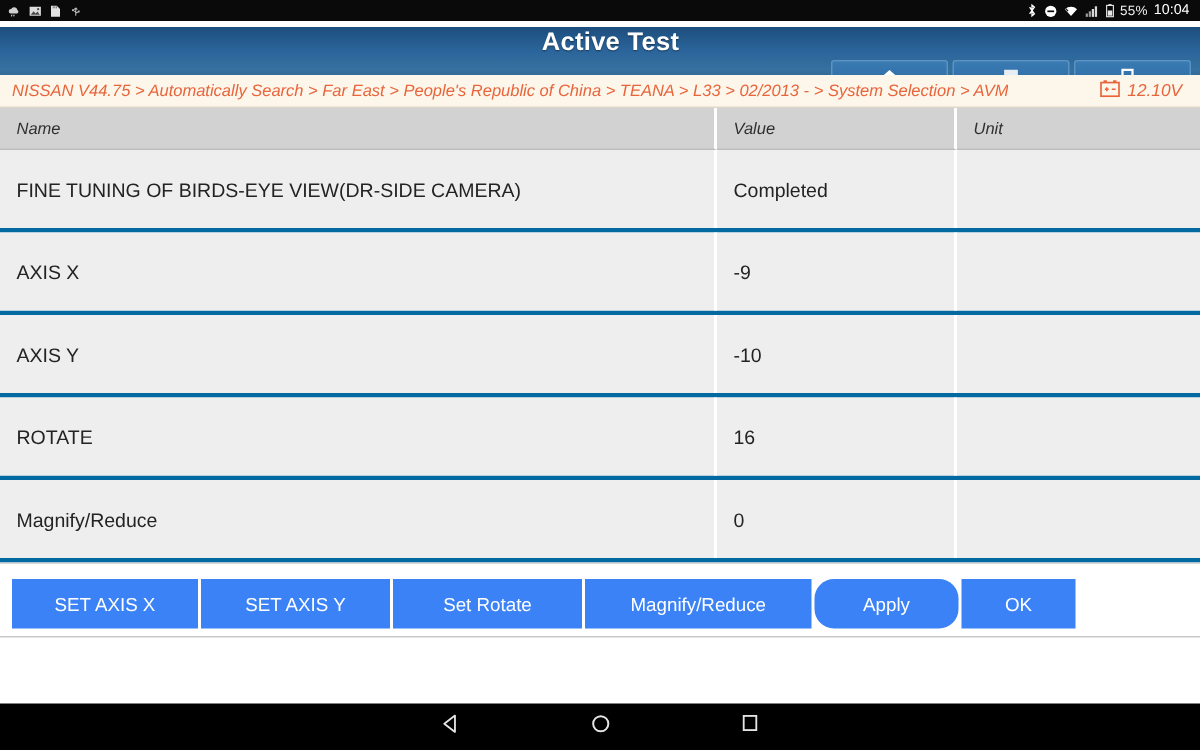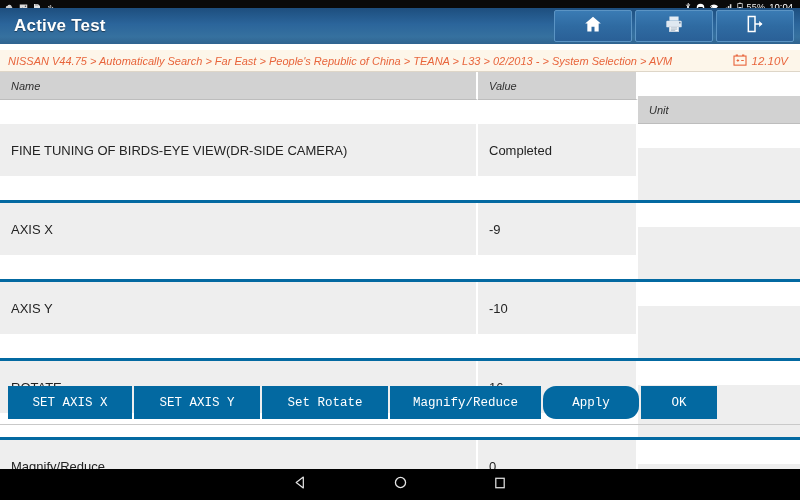--- a/index.html
+++ b/index.html
@@ -22,24 +22,24 @@
     gap: 16px;
   }
   .sb-left { display: flex; align-items: center; gap: 5px; }
   .sb-right { margin-left: auto; display: flex; align-items: center; gap: 4px; }
   .sb-ico { display: inline-flex; align-items: center; justify-content: center; }
   .sb-text { font-size: 9px; line-height: 10px; letter-spacing: .2px; color: #efefef; }
   .sb-time { font-size: 9.5px; line-height: 10px; color: #ffffff; padding-right: 2px; }
 
   
   .titlebar {
-    position: absolute; top: 8px; left: 0;
+    position: absolute; top: 18px; left: 0;
     width: 800px; height: 36px;
     background: linear-gradient(to bottom, #1d4e7e 0%, #2b659b 45%, #36719f 80%, #2f6390 100%);
-    display: flex; align-items: center;
+    display: flex; align-items: center; flex-direction: column;
   }
   .app-title {
     color: #ffffff; font-size: 17px; font-weight: bold;
     padding-left: 14px; letter-spacing: .2px;
     text-shadow: 0 1px 1px rgba(0,0,0,.45);
   }
   .title-actions { margin-left: auto; display: flex; height: 36px; align-items: stretch; }
   .title-btn {
     width: 78px; height: 32px; margin-top: 2px;
     background: linear-gradient(to bottom, #3a7bb4 0%, #2f6ba2 50%, #2a6097 100%);
@@ -82,37 +82,37 @@
   }
   .tbody .trow { border-bottom: 3px solid #0369a1; }
   .tcell {
     display: flex; align-items: center;
     padding-left: 11px;
     border-right: 2px solid #ffffff;
     overflow: hidden; white-space: nowrap;
   }
   .c-name  { width: 478px; }
   .c-value { width: 160px; }
-  .c-unit  { width: 162px; border-right: none; margin-top: 24px; }
+  .c-unit  { width: 162px; border-right: none; }
   .table-endline { width: 800px; height: 1px; background: #d8d8d8; }
 
   
   .btnbar {
     position: absolute; top: 386px; left: 8px;
     width: 784px; height: 33px;
     display: flex; gap: 2px;
   }
   .abtn {
-    background: #0369a1;
+    background: #3b82f6;
     color: #ffffff;
     font-size: 12.5px;
     display: flex; align-items: center; justify-content: center;
     cursor: pointer;
     border: none;
-    font-family: Liberation Mono, monospace;
+    font-family: Liberation Sans, sans-serif;
   }
   .abtn:nth-child(1) { width: 124px; }
   .abtn:nth-child(2) { width: 126px; }
   .abtn:nth-child(3) { width: 126px; }
   .abtn:nth-child(4) { width: 151px; }
   .abtn:nth-child(5) { width: 96px; border-radius: 13px; }
   .abtn:nth-child(6) { width: 76px; }
   .abtn:nth-child(7) { width: 77px; }
 
   

